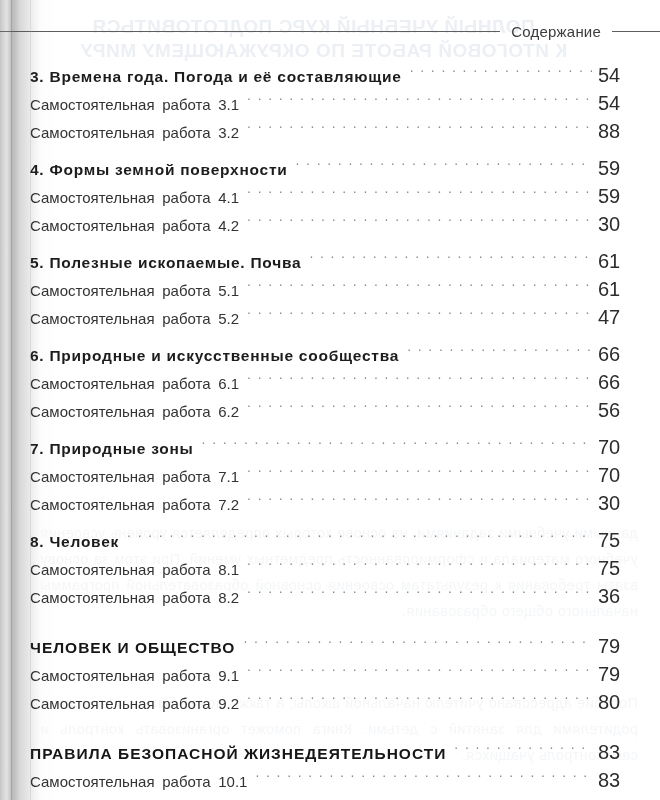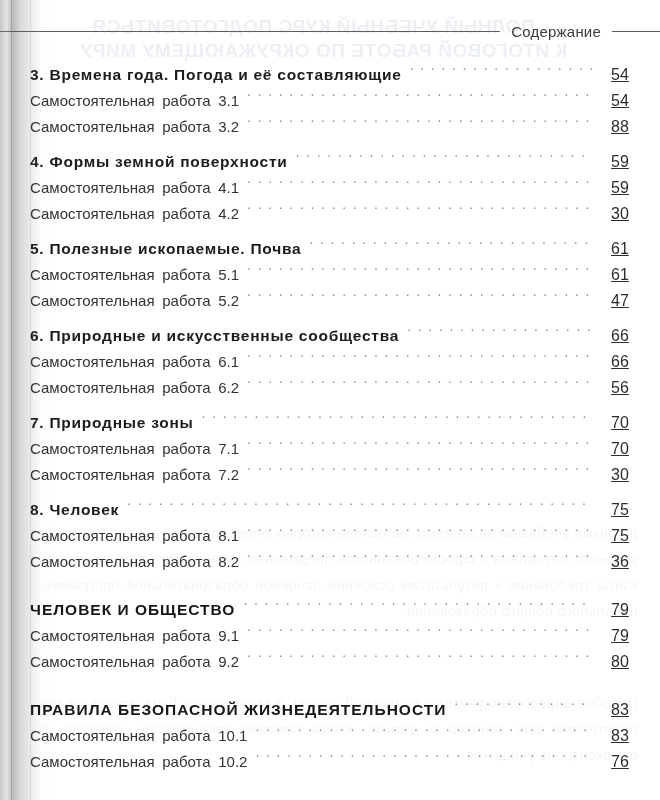--- a/index.html
+++ b/index.html
@@ -121,24 +121,23 @@
     bottom: 0.14em;
     font-size: 14px;
     letter-spacing: 1.4px;
     color: #8a8a8a;
     white-space: nowrap;
   }
 
   .entry .page {
     flex: 0 0 auto;
     width: 44px;
-    text-align: center;
-    font-size: 16px;
+    text-align: left;
+    font-size: 20px;
     color: #2d2d2d;
-    text-decoration: underline;
   }
 
   
   .entry.section .title {
     font-weight: 700;
     font-size: 15.5px;
     letter-spacing: 0.75px;
     color: #1c1c1c;
   }
   .entry.section .page { font-weight: 400; }

